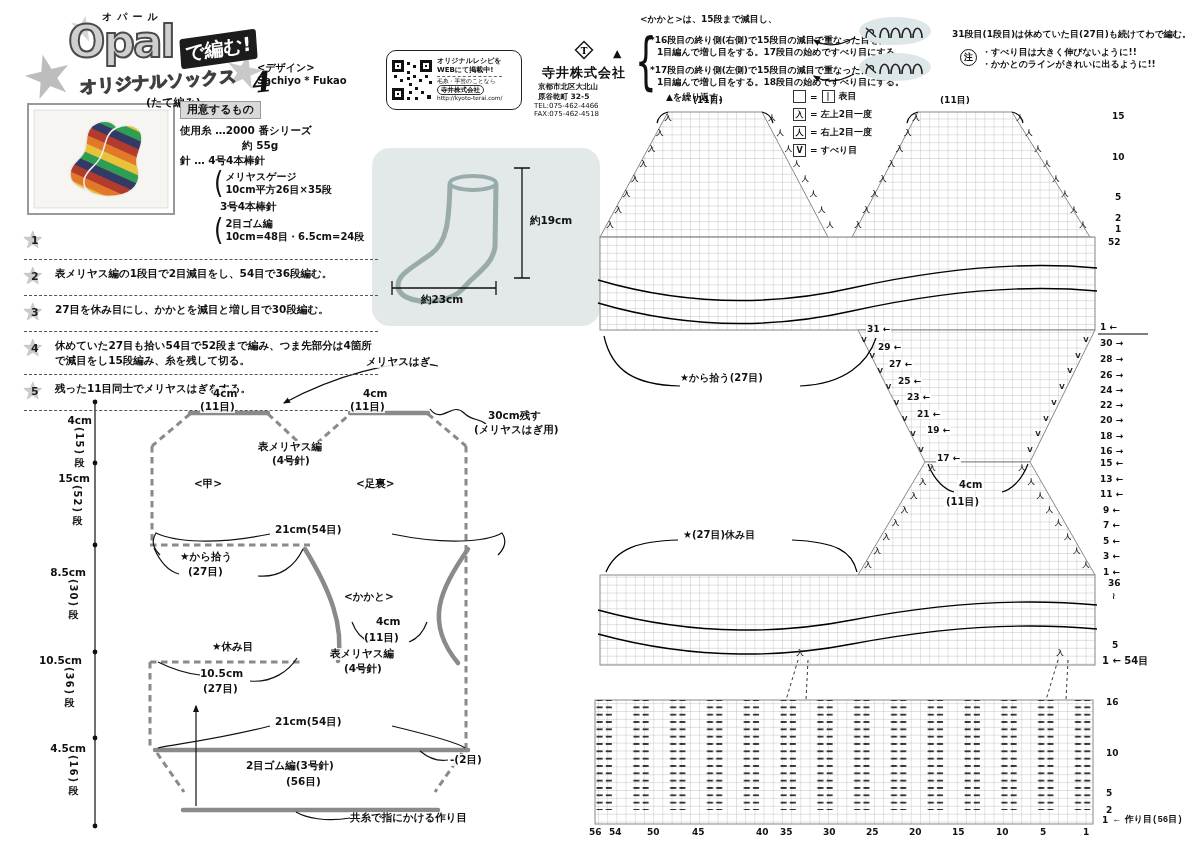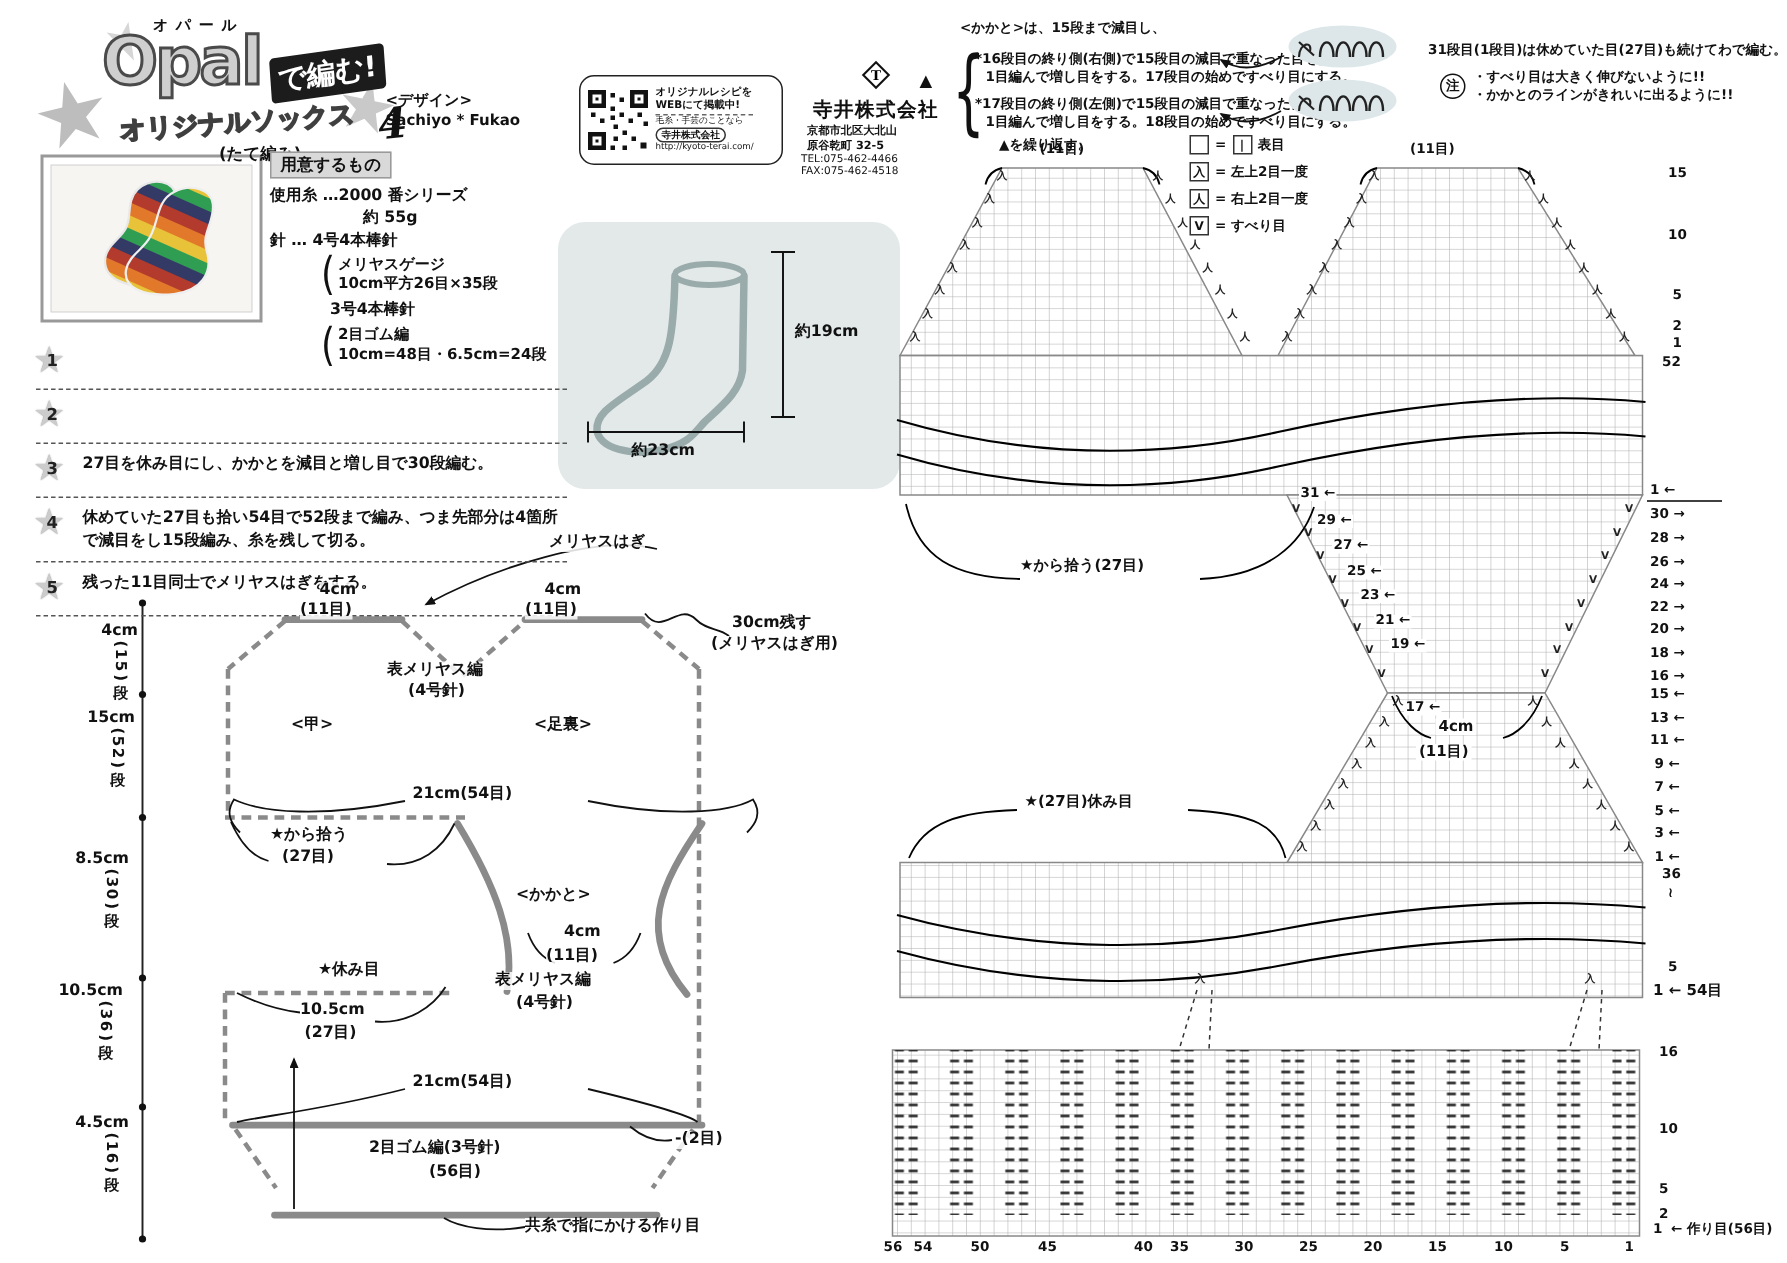--- a/index.html
+++ b/index.html
@@ -287,20 +287,21 @@
     <span class="stb">
       <span class="ss">★</span>
       <span class="sn">1</span>
     </span>
   </div>
       <div class="step">
     <span class="stb">
       <span class="ss">★</span>
       <span class="sn">2</span>
     </span>
+    <span class="stx">表メリヤス編の1段目で2目減目をし、54目で36段編む。</span>
   </div>
       <div class="step">
     <span class="stb">
       <span class="ss">★</span>
       <span class="sn">3</span>
     </span>
     <span class="stx">27目を休み目にし、かかとを減目と増し目で30段編む。</span>
   </div>
       <div class="step">
     <span class="stb">
@@ -458,21 +459,21 @@
       <span class="cl" style="left: 1103px; top: 552px;">3 ←</span>
       <span class="cl" style="left: 1103px; top: 568px;">1 ←</span>
       <span class="cl" style="left: 1108px; top: 579px;">36</span>
       <span class="cl" style="left: 1112px; top: 592px;">≀</span>
       <span class="cl" style="left: 1112px; top: 641px;">5</span>
       <span class="cl" style="left: 1106px; top: 698px;">16</span>
       <span class="cl" style="left: 1106px; top: 749px;">10</span>
       <span class="cl" style="left: 1106px; top: 789px;">5</span>
       <span class="cl" style="left: 1106px; top: 806px;">2</span>
       <span class="cl" style="left: 1102px; top: 816px;">1</span>
-      <span class="cl" style="left: 1114px; top: 816px;">← 作り目(56目)</span>
+      <span class="cl" style="left: 1114px; top: 816px; font-family: Liberation Mono, monospace;">← 作り目(56目)</span>
       <span class="cl" style="left: 589px; top: 828px;">56</span>
       <span class="cl" style="left: 609px; top: 828px;">54</span>
       <span class="cl" style="left: 647px; top: 828px;">50</span>
       <span class="cl" style="left: 692px; top: 828px;">45</span>
       <span class="cl" style="left: 736px; top: 828px; margin-left: 20px;">40</span>
       <span class="cl" style="left: 780px; top: 828px;">35</span>
       <span class="cl" style="left: 823px; top: 828px;">30</span>
       <span class="cl" style="left: 866px; top: 828px;">25</span>
       <span class="cl" style="left: 909px; top: 828px;">20</span>
       <span class="cl" style="left: 952px; top: 828px;">15</span>
@@ -482,21 +483,21 @@
     </div>
 <div class="layer" style="z-index:2">
 
 <span class="cl wbg" style="left: 866px; top: 325px;">31 ←</span>
       <span class="cl wbg" style="left: 877px; top: 343px;">29 ←</span>
       <span class="cl wbg" style="left: 888px; top: 360px;">27 ←</span>
       <span class="cl wbg" style="left: 897px; top: 377px; text-align: center;">25 ←</span>
       <span class="cl wbg" style="left: 906px; top: 393px;">23 ←</span>
       <span class="cl wbg" style="left: 916px; top: 410px;">21 ←</span>
       <span class="cl wbg" style="left: 926px; top: 426px;">19 ←</span>
-      <span class="cl wbg" style="left: 936px; top: 468px;">17 ←</span>
+      <span class="cl wbg" style="left: 936px; top: 454px;">17 ←</span>
     </div>
 <div class="layer" style="z-index:2">
 
 <span class="cl2" style="left: 678px; top: 372px;">★から拾う(27目)</span>
       <span class="cl2" style="left: 681px; top: 529px;">★(27目)休み目</span>
       <span class="cl2" style="left: 957px; top: 479px;">4cm</span>
       <span class="cl2" style="left: 944px; top: 496px;">(11目)</span>
       <span class="cl2" style="left: 1100px; top: 655px;">1 ← 54目</span>
     </div>
 

